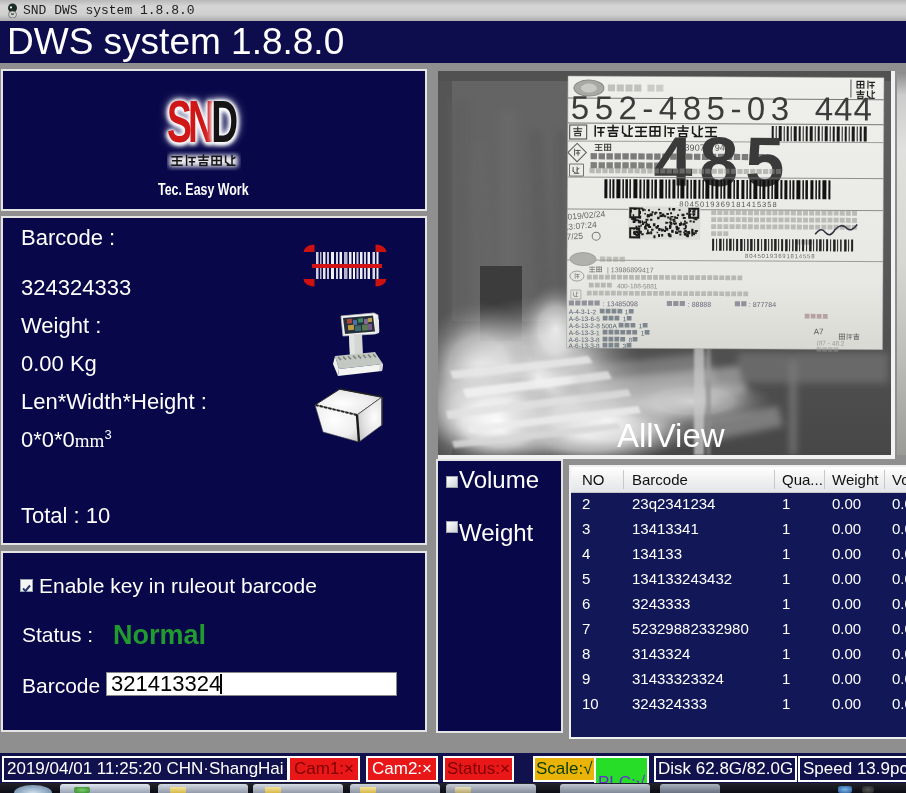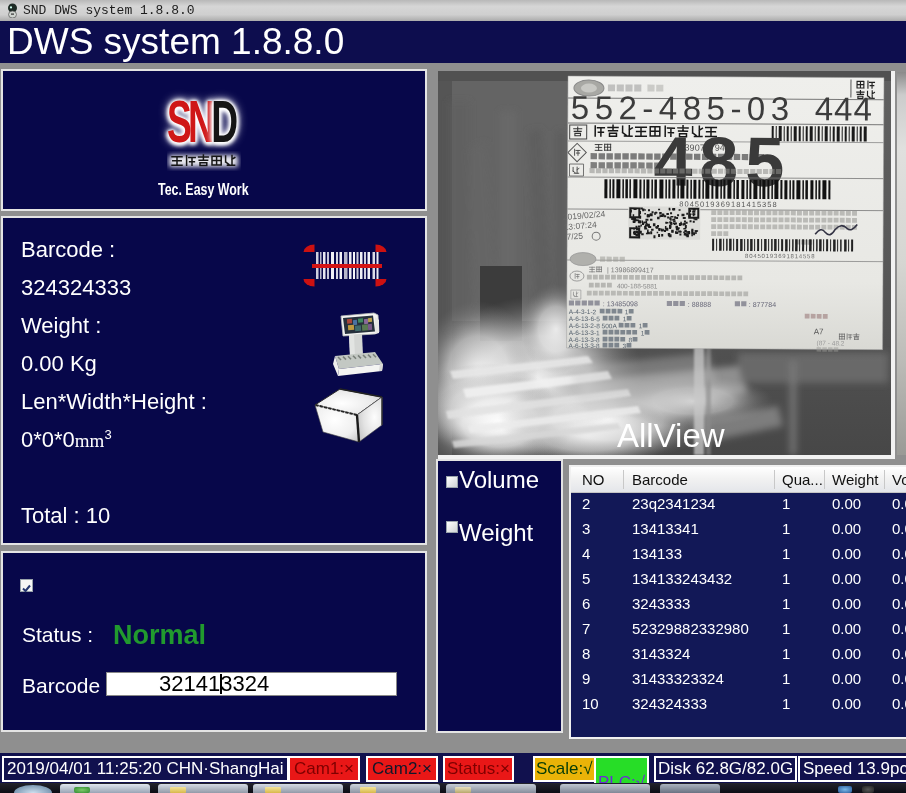--- a/index.html
+++ b/index.html
@@ -44,21 +44,21 @@
         <path d="M19.6 4.7 L19.6 14.3 M21.8 6.5 L28.2 6.5 M22.6 10.7 L27.4 10.7 M25.0 6.5 L25.0 14.3" stroke="#161616" stroke-width="1.5" fill="none" stroke-linecap="square"></path>
         <path d="M31.6 6.1 L41.2 6.1 M36.4 4.1 L36.4 9.3 M32.2 9.3 L40.6 9.3 M33.0 11.7 L39.8 11.7 M33.0 11.7 L33.0 14.5 M39.8 11.7 L39.8 14.5 M33.0 14.5 L39.8 14.5" stroke="#161616" stroke-width="1.5" fill="none" stroke-linecap="square"></path>
         <path d="M45.0 5.2 L54.2 5.2 M45.0 5.2 L45.0 14.1 M54.2 5.2 L54.2 14.1 M45.0 14.1 L54.2 14.1 M45.0 9.5 L54.2 9.5 M49.6 5.2 L49.6 14.1" stroke="#161616" stroke-width="1.5" fill="none" stroke-linecap="square"></path>
         <path d="M58.6 4.9 L58.6 10.9 M58.6 10.9 L61.8 13.3 M65.0 4.5 L65.0 14.3 M65.0 8.3 L67.8 6.5 M60.4 14.3 L67.6 14.3" stroke="#161616" stroke-width="1.5" fill="none" stroke-linecap="square"></path>
     </svg>
   </div>
   <div class="abs wtxt" style="left:155px;top:109px;width:130px;transform:scaleX(0.73);transform-origin:0 0;white-space:nowrap;font-weight:bold;font-size:17px;">Tec. Easy Work</div>
 </div>
 
 <div class="panel" style="left:1px;top:216px;width:422px;height:325px;">
-  <div class="abs wtxt" style="left:18px;top:19px;font-size:22px;">Barcode :</div>
+  <div class="abs wtxt" style="left:18px;top:7px;font-size:22px;">Barcode :</div>
   <div class="abs wtxt" style="left:18px;top:57px;font-size:22px;">324324333</div>
   <div class="abs wtxt" style="left:18px;top:95px;font-size:22px;">Weight :</div>
   <div class="abs wtxt" style="left:18px;top:133px;font-size:22px;">0.00 Kg</div>
   <div class="abs wtxt" style="left:18px;top:171px;font-size:22px;">Len*Width*Height :</div>
   <div class="abs wtxt" style="left:18px;top:209px;font-size:22px;">0*0*0<span style="font-family:Liberation Serif, serif;font-size:19px;">mm</span><sup style="font-size:13px;">3</sup></div>
   <div class="abs wtxt" style="left:18px;top:285px;font-size:22px;">Total : 10</div>
 
   <div class="abs" style="left:300px;top:23px;">
     <svg width="84" height="48" viewBox="0 0 84 48">
       <g fill="#cc1111">
@@ -157,25 +157,26 @@
     </svg>
   </div>
 </div>
 
 <div class="panel" style="left:1px;top:551px;width:422px;height:177px;">
   <div class="abs" style="left:17px;top:26px;width:11px;height:11px;background:#f5f5f5;border:1px solid #98a2aa;">
      <svg width="11" height="11" viewBox="0 0 11 11">
         <path d="M2 5.5 L4.5 8 L9 2.5" stroke="#24356e" stroke-width="2" fill="none"></path>
       </svg>
   </div>
+  <div class="abs wtxt" style="left:36px;top:21px;font-size:21px;">Enable key in ruleout barcode</div>
   <div class="abs wtxt" style="left:19px;top:70px;font-size:21px;">Status :</div>
   <div class="abs" style="left:110px;top:67px;font-size:27px;font-weight:bold;color:#219a2e;">Normal</div>
   <div class="abs wtxt" style="left:19px;top:121px;font-size:21px;">Barcode</div>
   <div class="abs" style="left:103px;top:119px;width:289px;height:22px;background:#fff;border:1px solid #888;">
-    <span style="position:absolute;left:4px;top:-2px;font-size:22px;color:#000;margin-left:48px;">321413324</span>
+    <span style="position:absolute;left:4px;top:-2px;font-size:22px;color:#000;">321413324</span>
     <span style="position:absolute;left:113px;top:1px;width:2px;height:20px;background:#000;"></span>
   </div>
 </div>
 
 <div class="abs" style="left:438px;top:71px;width:453px;height:384px;border-right:4px solid #f2f2f2;border-bottom:4px solid #f2f2f2;">
   <svg width="453" height="384" viewBox="0 0 453 384" font-family="Liberation Sans">
     <defs>
       <linearGradient id="bgg" x1="0" y1="0" x2="0" y2="1">
         <stop offset="0" stop-color="#606060"></stop>
           <stop offset="0.5" stop-color="#585858"></stop>
@@ -961,21 +962,21 @@
     <span class="abs wtxt" style="left:61px;top:228px;font-size:15px;">324324333</span>
     <span class="abs wtxt" style="left:211px;top:228px;font-size:15px;">1</span>
     <span class="abs wtxt" style="left:261px;top:228px;font-size:15px;">0.00</span>
     <span class="abs wtxt" style="left:321px;top:228px;font-size:15px;">0.0</span>
   </div>
 </div>
 
 <div class="abs" style="left:0;top:753px;width:906px;height:30px;background:#11114e;">
   <div class="abs" style="left:2px;top:3px;height:22px;border:2px solid #fff;background:#11114e;color:#fff;font-size:17px;line-height:22px;padding:0 3px;white-space:nowrap;">2019/04/01 11:25:20 CHN·ShangHai</div>
   <div class="abs" style="left:288px;top:3px;height:22px;border:2px solid #fff;background:#e91717;color:#7e0000;font-size:17px;line-height:22px;padding:0 4px;white-space:nowrap;">Cam1:×</div>
-  <div class="abs" style="left:366px;top:3px;height:22px;border:2px solid #fff;background:#e91717;color:#0f172a;font-size:17px;line-height:22px;padding:0 4px;white-space:nowrap;">Cam2:×</div>
+  <div class="abs" style="left:366px;top:3px;height:22px;border:2px solid #fff;background:#e91717;color:#ffffff;font-size:17px;line-height:22px;padding:0 4px;white-space:nowrap;">Cam2:×</div>
   <div class="abs" style="left:443px;top:3px;height:22px;border:2px solid #fff;background:#e91717;color:#7e0000;font-size:17px;line-height:22px;padding:0 2px;white-space:nowrap;">Status:×</div>
   <div class="abs" style="left:533px;top:3px;height:22px;border:2px solid #fff;background:#eab308;color:#063c06;font-size:17px;line-height:22px;padding:0 1px;white-space:nowrap;">Scale:√</div>
   <div class="abs" style="left:594px;top:3px;height:22px;border:2px solid #fff;background:#27dd27;color:#6d28d9;font-size:17px;line-height:22px;padding:14px 2px;white-space:nowrap;">PLC:√</div>
   <div class="abs" style="left:654px;top:3px;height:22px;border:2px solid #fff;background:#11114e;color:#fff;font-size:17px;line-height:22px;padding:0 2px;white-space:nowrap;">Disk 62.8G/82.0G</div>
   <div class="abs" style="left:798px;top:3px;height:22px;border:2px solid #fff;background:#11114e;color:#fff;font-size:17px;line-height:22px;padding:0 3px;white-space:nowrap;">Speed 13.9pcs</div>
 </div>
 
 <div class="abs" style="left:0;top:783px;width:906px;height:10px;background:linear-gradient(#23232c,#0c0c14);">
   <div class="abs" style="left:14px;top:2px;width:38px;height:8px;border-radius:50% 50% 0 0/100% 100% 0 0;background:radial-gradient(ellipse at 50% 100%, #cfe0ef, #5a7a9a);"></div>
   <div class="abs" style="left:60px;top:1px;width:90px;height:9px;border-radius:3px 3px 0 0;background:linear-gradient(#dfe5ee,#9aa4b5);"></div>

